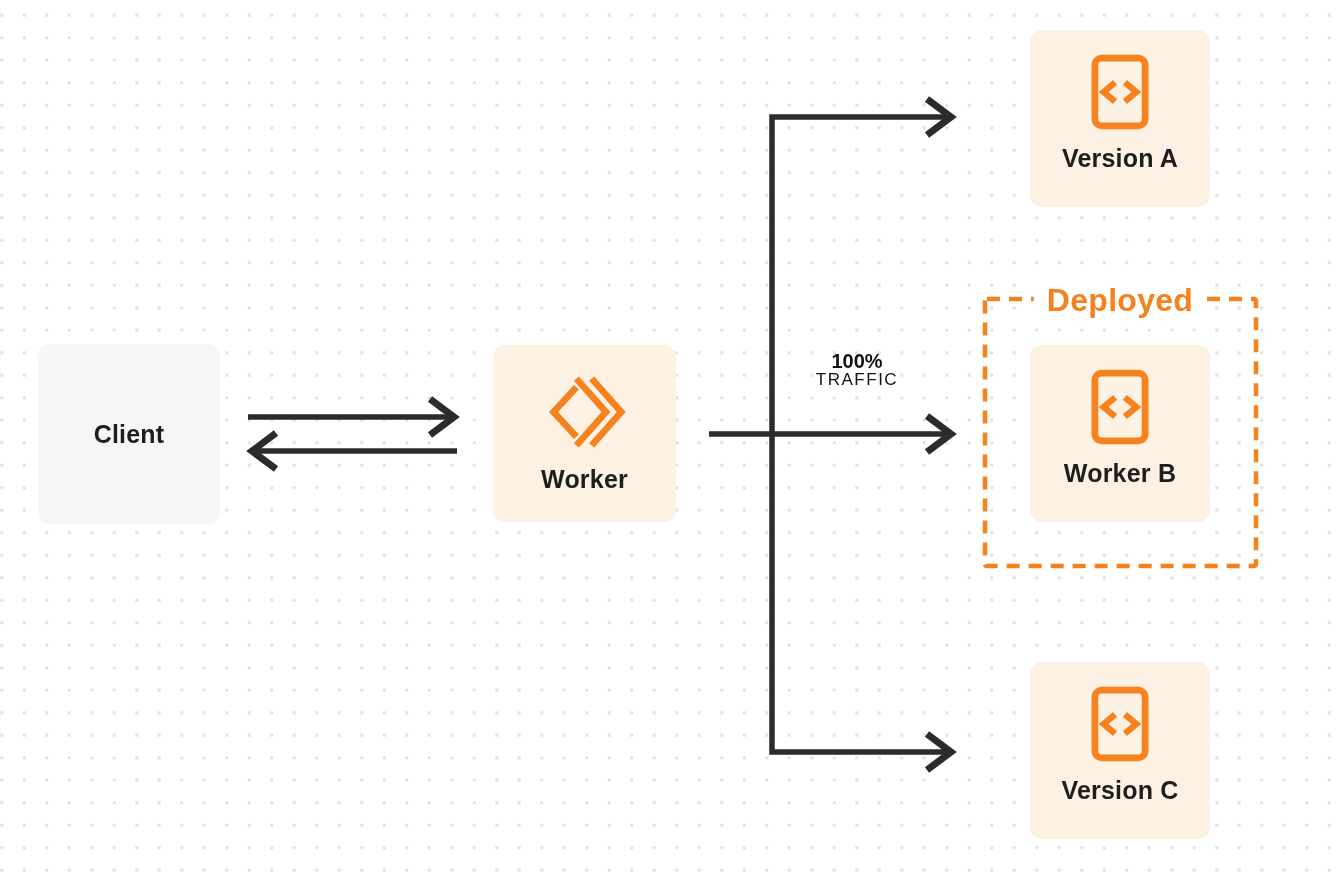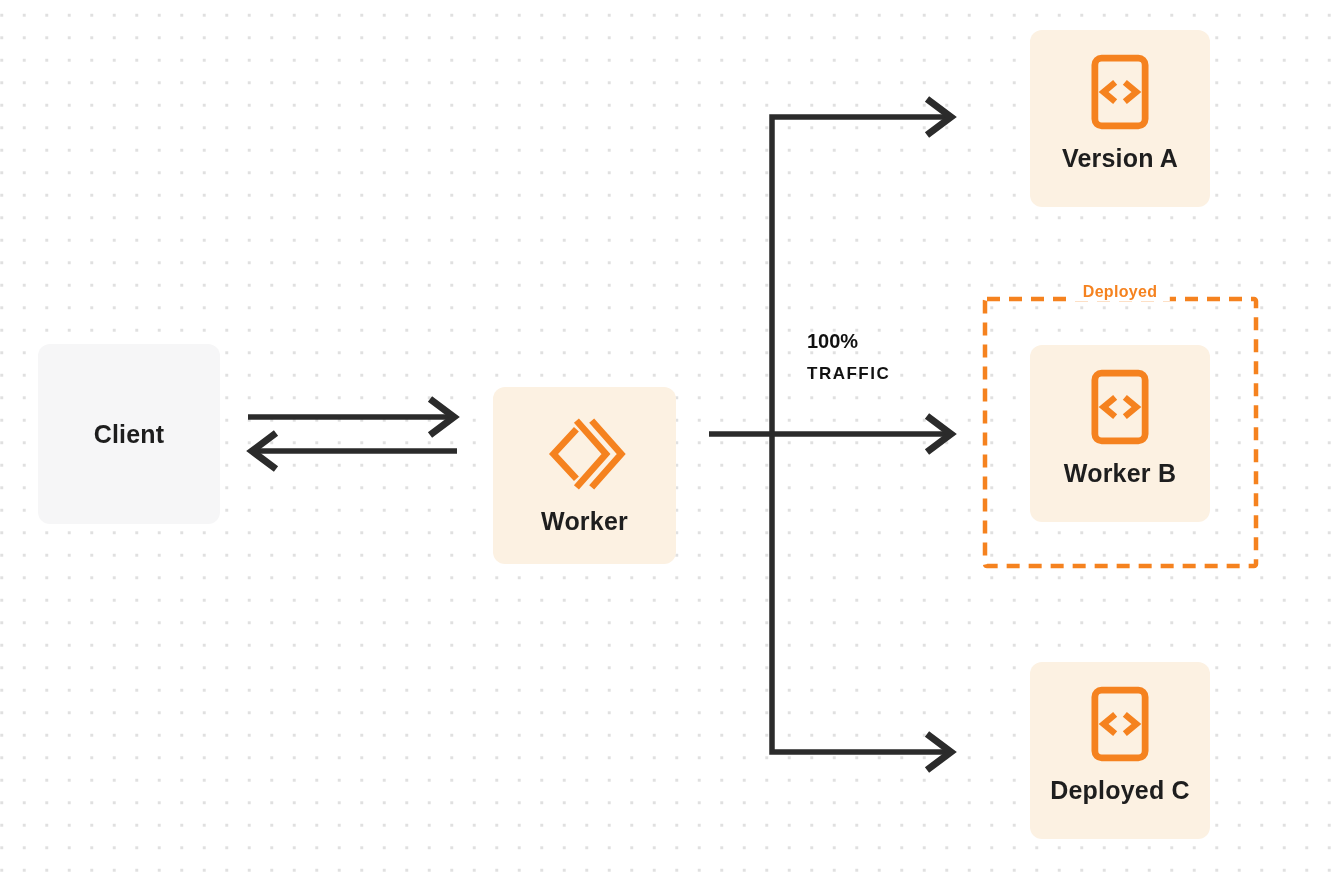--- a/index.html
+++ b/index.html
@@ -32,41 +32,41 @@
     border-radius:12px;
     display:flex;flex-direction:column;align-items:center;justify-content:center;
     z-index:2;
   }
   .node .node-label{
     font-weight:700;font-size:25px;color:var(--text);letter-spacing:.2px;
   }
   .gray{background:var(--gray-box);}
   .cream{background:var(--cream);}
   #client{left:38px;top:344px;width:182px;height:180px;}
-  #worker{left:493px;top:345px;width:183px;height:177px;justify-content:flex-start;padding-top:26px;margin-top:42px;}
+  #worker{left:493px;top:345px;width:183px;height:177px;justify-content:flex-start;padding-top:26px;}
   #worker .node-label{margin-top:12px;}
   .version{left:1030px;width:180px;height:177px;justify-content:flex-start;padding-top:24px;text-align:right;}
   #version-a{top:30px;}
   #version-b{top:345px;}
   #version-c{top:662px;}
   .version .node-label{margin-top:14px;}
   .icon-svg{display:block;}
   .orange-stroke{stroke:var(--accent);fill:none;stroke-linecap:butt;stroke-linejoin:miter;}
   #deployed-label{
-    position:absolute;left:1120px;top:292px;transform:translate(-50%,-50%);
+    position:absolute;left:1120px;top:300px;transform:translate(-50%,-50%);
     z-index:3;background:var(--bg);padding:0 13px;
-    color:var(--accent);font-weight:700;font-size:16px;letter-spacing:.3px;
+    color:var(--accent);font-weight:700;font-size:32px;letter-spacing:.3px;
     white-space:nowrap;
   }
   #traffic-label{
-    position:absolute;left:807px;top:331px;width:100px;
-    z-index:2;color:#111;
+    position:absolute;left:807px;top:351px;width:100px;
+    text-align:center;z-index:2;color:#111;
   }
   #traffic-label .t1{font-weight:700;font-size:20px;line-height:1;}
-  #traffic-label .t2{font-weight:700;font-size:17px;line-height:1;margin-top:14px;letter-spacing:1.5px;}
+  #traffic-label .t2{font-weight:400;font-size:17px;line-height:1;margin-top:0;letter-spacing:1.5px;}
 </style>
 </head>
 <body>
 
 <div id="canvas">
 
   <svg id="wires" width="1338" height="878" viewBox="0 0 1338 878">
 
     <path class="wire" d="M248,417 H449"></path>
     <path class="head" d="M430,399 L454,417 L430,435"></path>
@@ -121,16 +121,16 @@
     </svg>
     <span class="node-label">Worker B</span>
   </div>
 
   <div id="version-c" class="node cream version">
     <svg class="icon-svg" width="58" height="76" viewBox="0 0 60 78">
       <rect class="orange-stroke" stroke-width="7" x="4" y="4" width="52" height="70" rx="7"></rect>
       <polyline class="orange-stroke" stroke-width="6.5" points="25,29 13,39 25,49"></polyline>
       <polyline class="orange-stroke" stroke-width="6.5" points="35,29 47,39 35,49"></polyline>
     </svg>
-    <span class="node-label">Deployed C</span>
+    <span class="node-label">Version C</span>
   </div>
 
 </div>
 
 </body></html>

